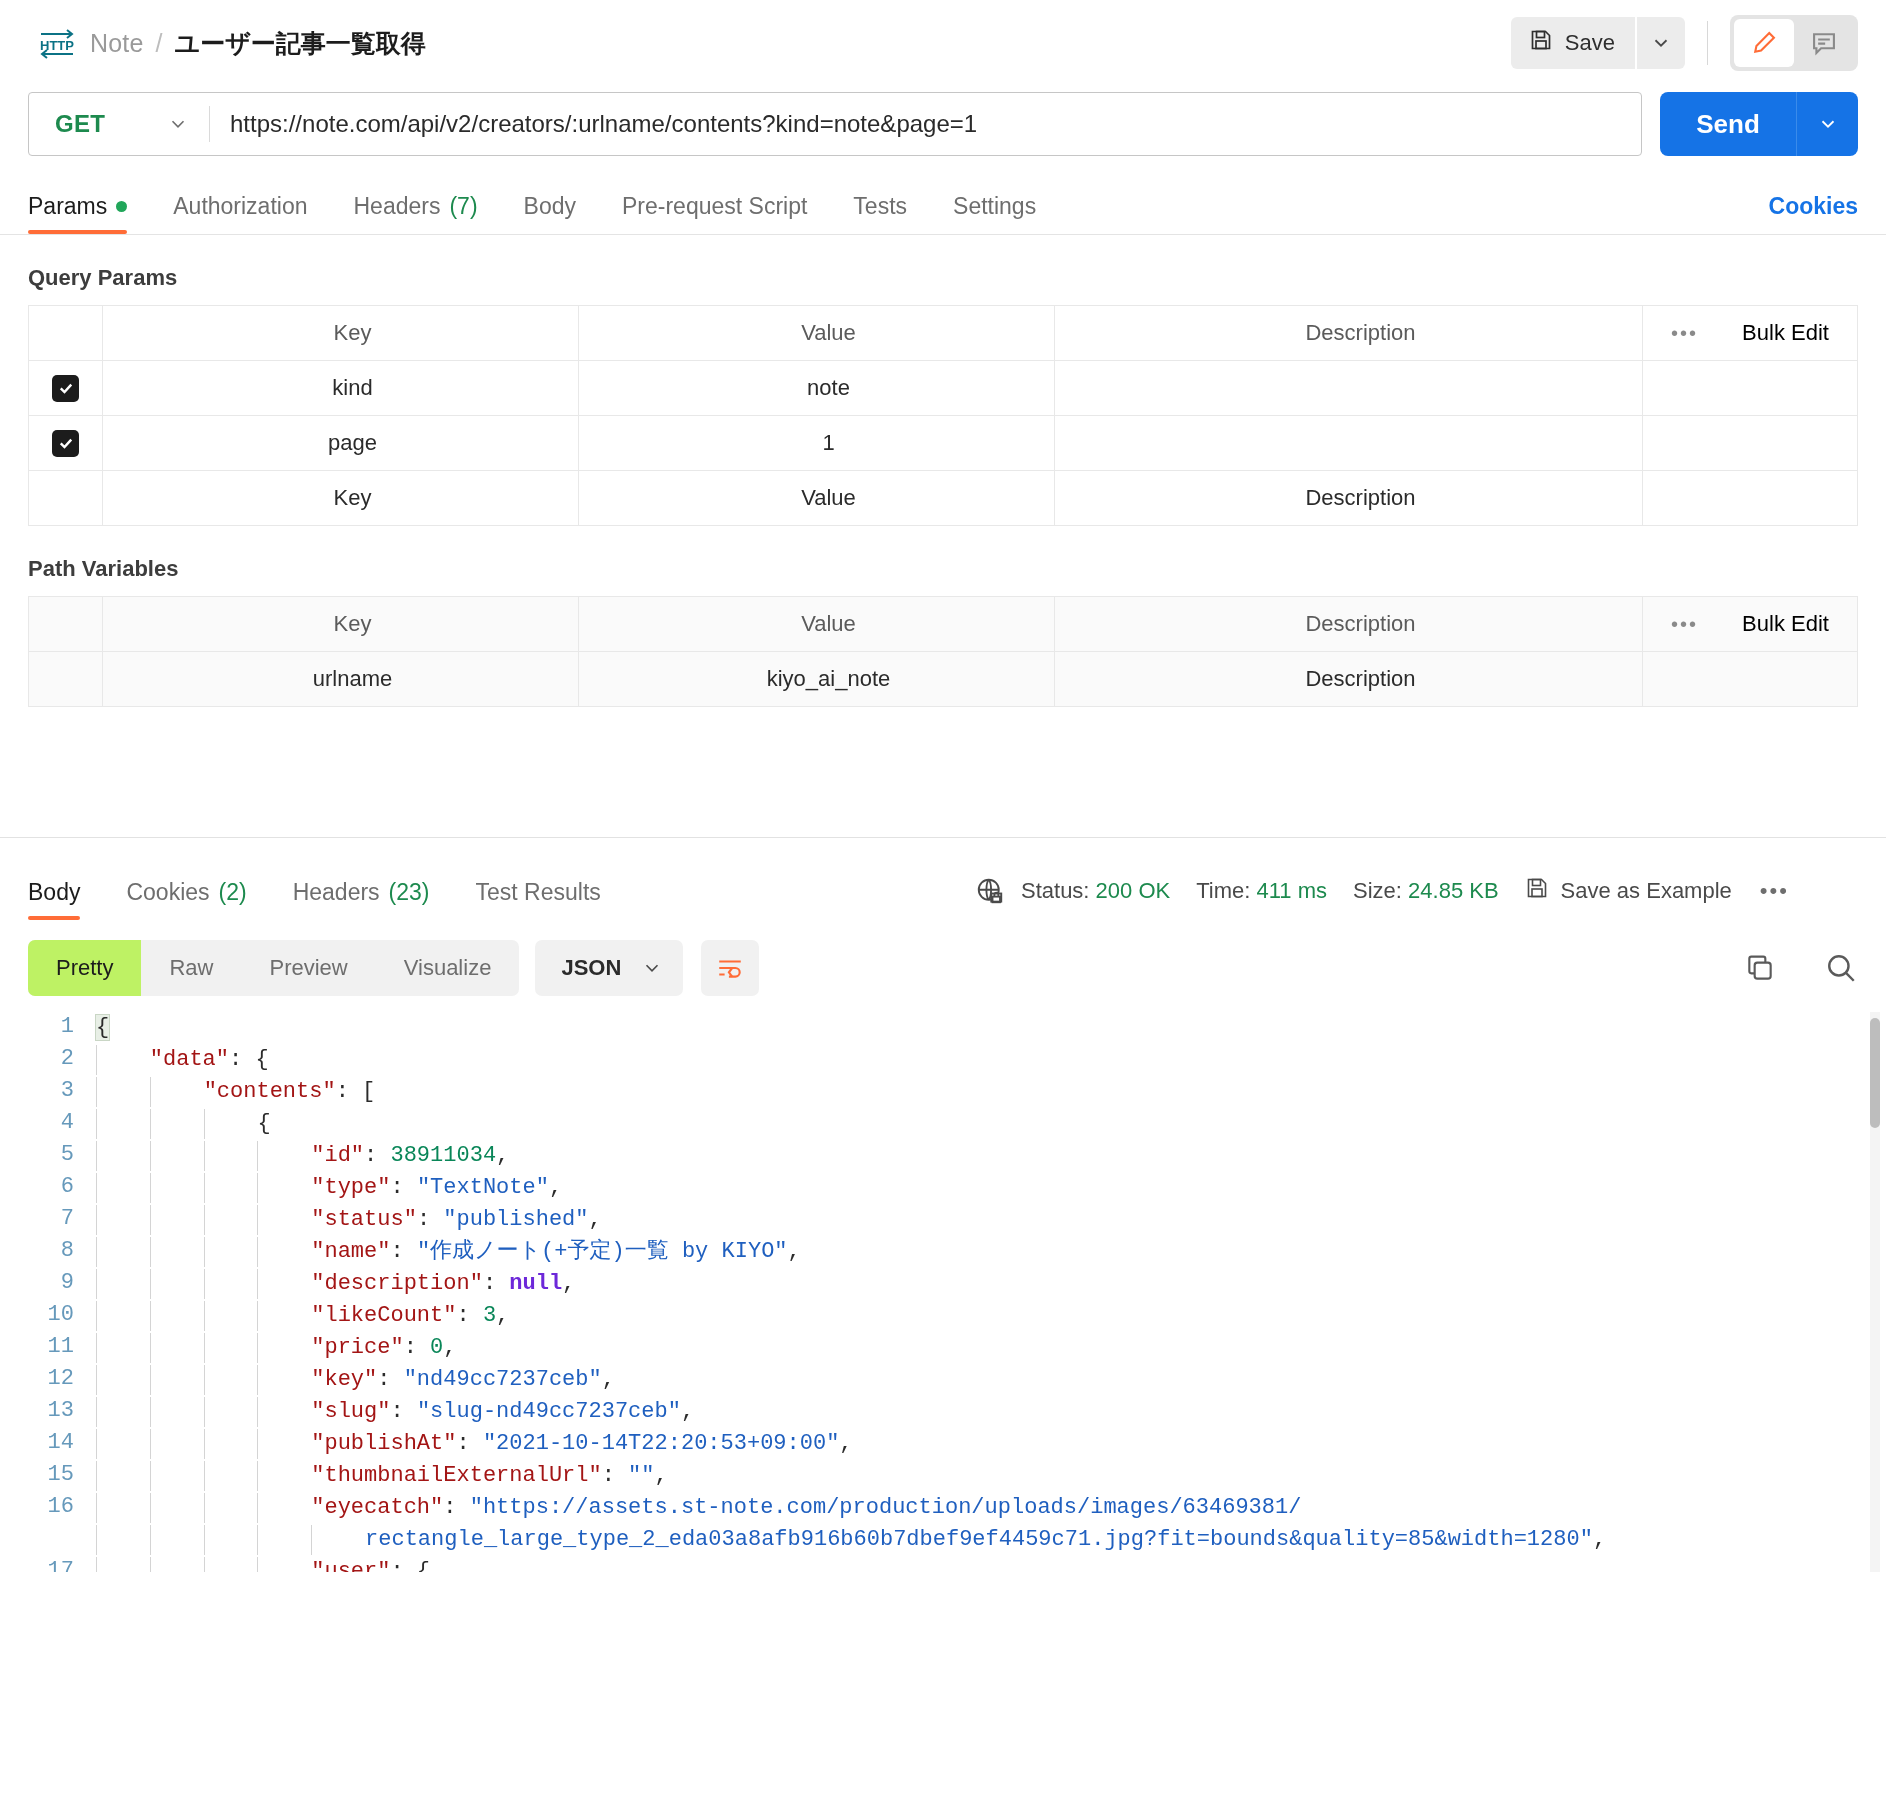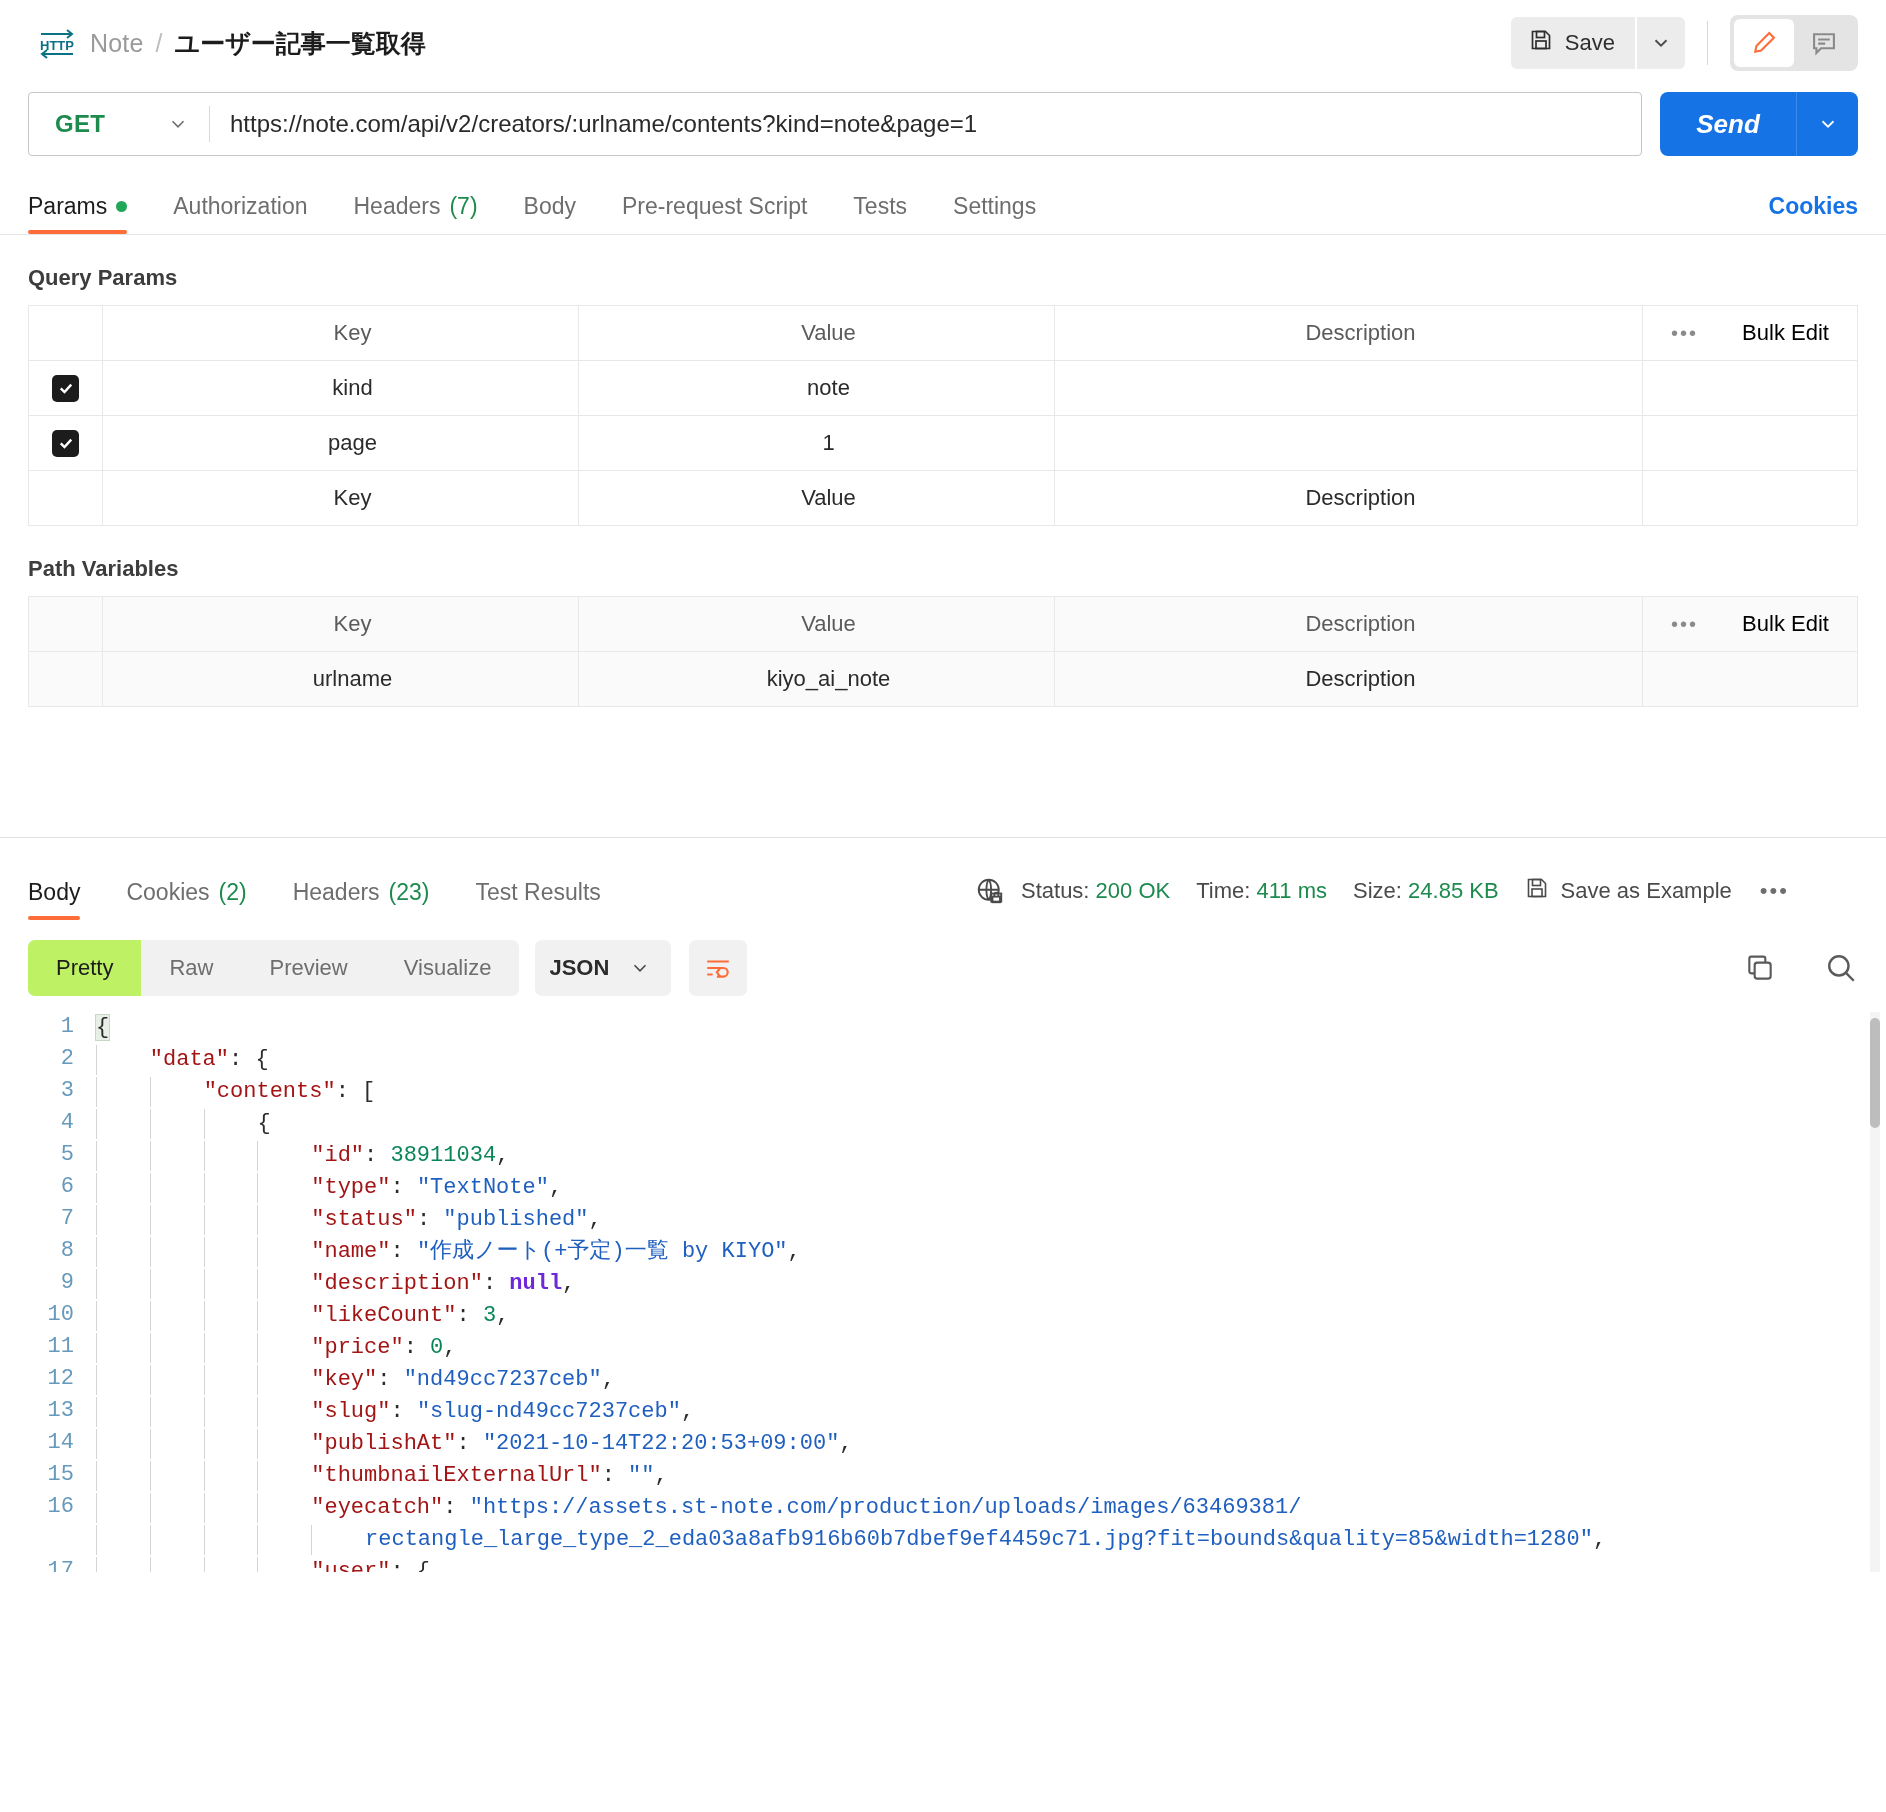--- a/index.html
+++ b/index.html
@@ -90,21 +90,20 @@
     flex: 1; border: none; outline: none; background: transparent;
     font-size: 24px; color: #2a2a2a; padding: 0 20px;
     font-family: "Liberation Sans", sans-serif;
   }
   .send-group { display: flex; margin-left: 18px; }
   .send-btn {
     background: #1573e6; color: #fff; border: none;
     border-radius: 8px 0 0 8px; height: 64px; width: 136px;
     font-size: 26px; font-weight: bold; cursor: pointer;
     font-family: "Liberation Sans", sans-serif;
-    font-style: italic;
   }
   .send-caret {
     background: #1573e6; border: none; border-left: 1px solid #3a8bea;
     border-radius: 0 8px 8px 0; width: 62px; height: 64px;
     display: flex; align-items: center; justify-content: center;
     cursor: pointer;
   }
 
   
   .req-tabs {
@@ -207,21 +206,21 @@
   }
   .seg-btn {
     border: none; background: transparent; cursor: pointer;
     font-size: 22px; color: #6e6e6e; height: 56px; padding: 0 28px;
     font-family: "Liberation Sans", sans-serif;
   }
   .seg-btn.active { background: #bef264; color: #1c1c1c; }
   .json-select {
     display: flex; align-items: center; gap: 20px;
     background: #f1f1f1; border-radius: 7px; height: 56px;
-    padding: 0 20px 0 14px; margin-left: 16px; cursor: pointer;
+    padding: 0 20px 0 26px; margin-left: 16px; cursor: pointer;
   }
   .json-label { font-size: 22px; color: #2b2b2b; font-weight: bold; }
   .wrap-btn {
     background: #f1f1f1; border-radius: 7px; height: 56px; width: 58px;
     margin-left: 18px; display: flex; align-items: center;
     justify-content: center; cursor: pointer; border: none;
   }
   .fmt-right {
     position: absolute; right: 28px; top: 0; height: 60px;
     display: flex; align-items: center; gap: 48px;

